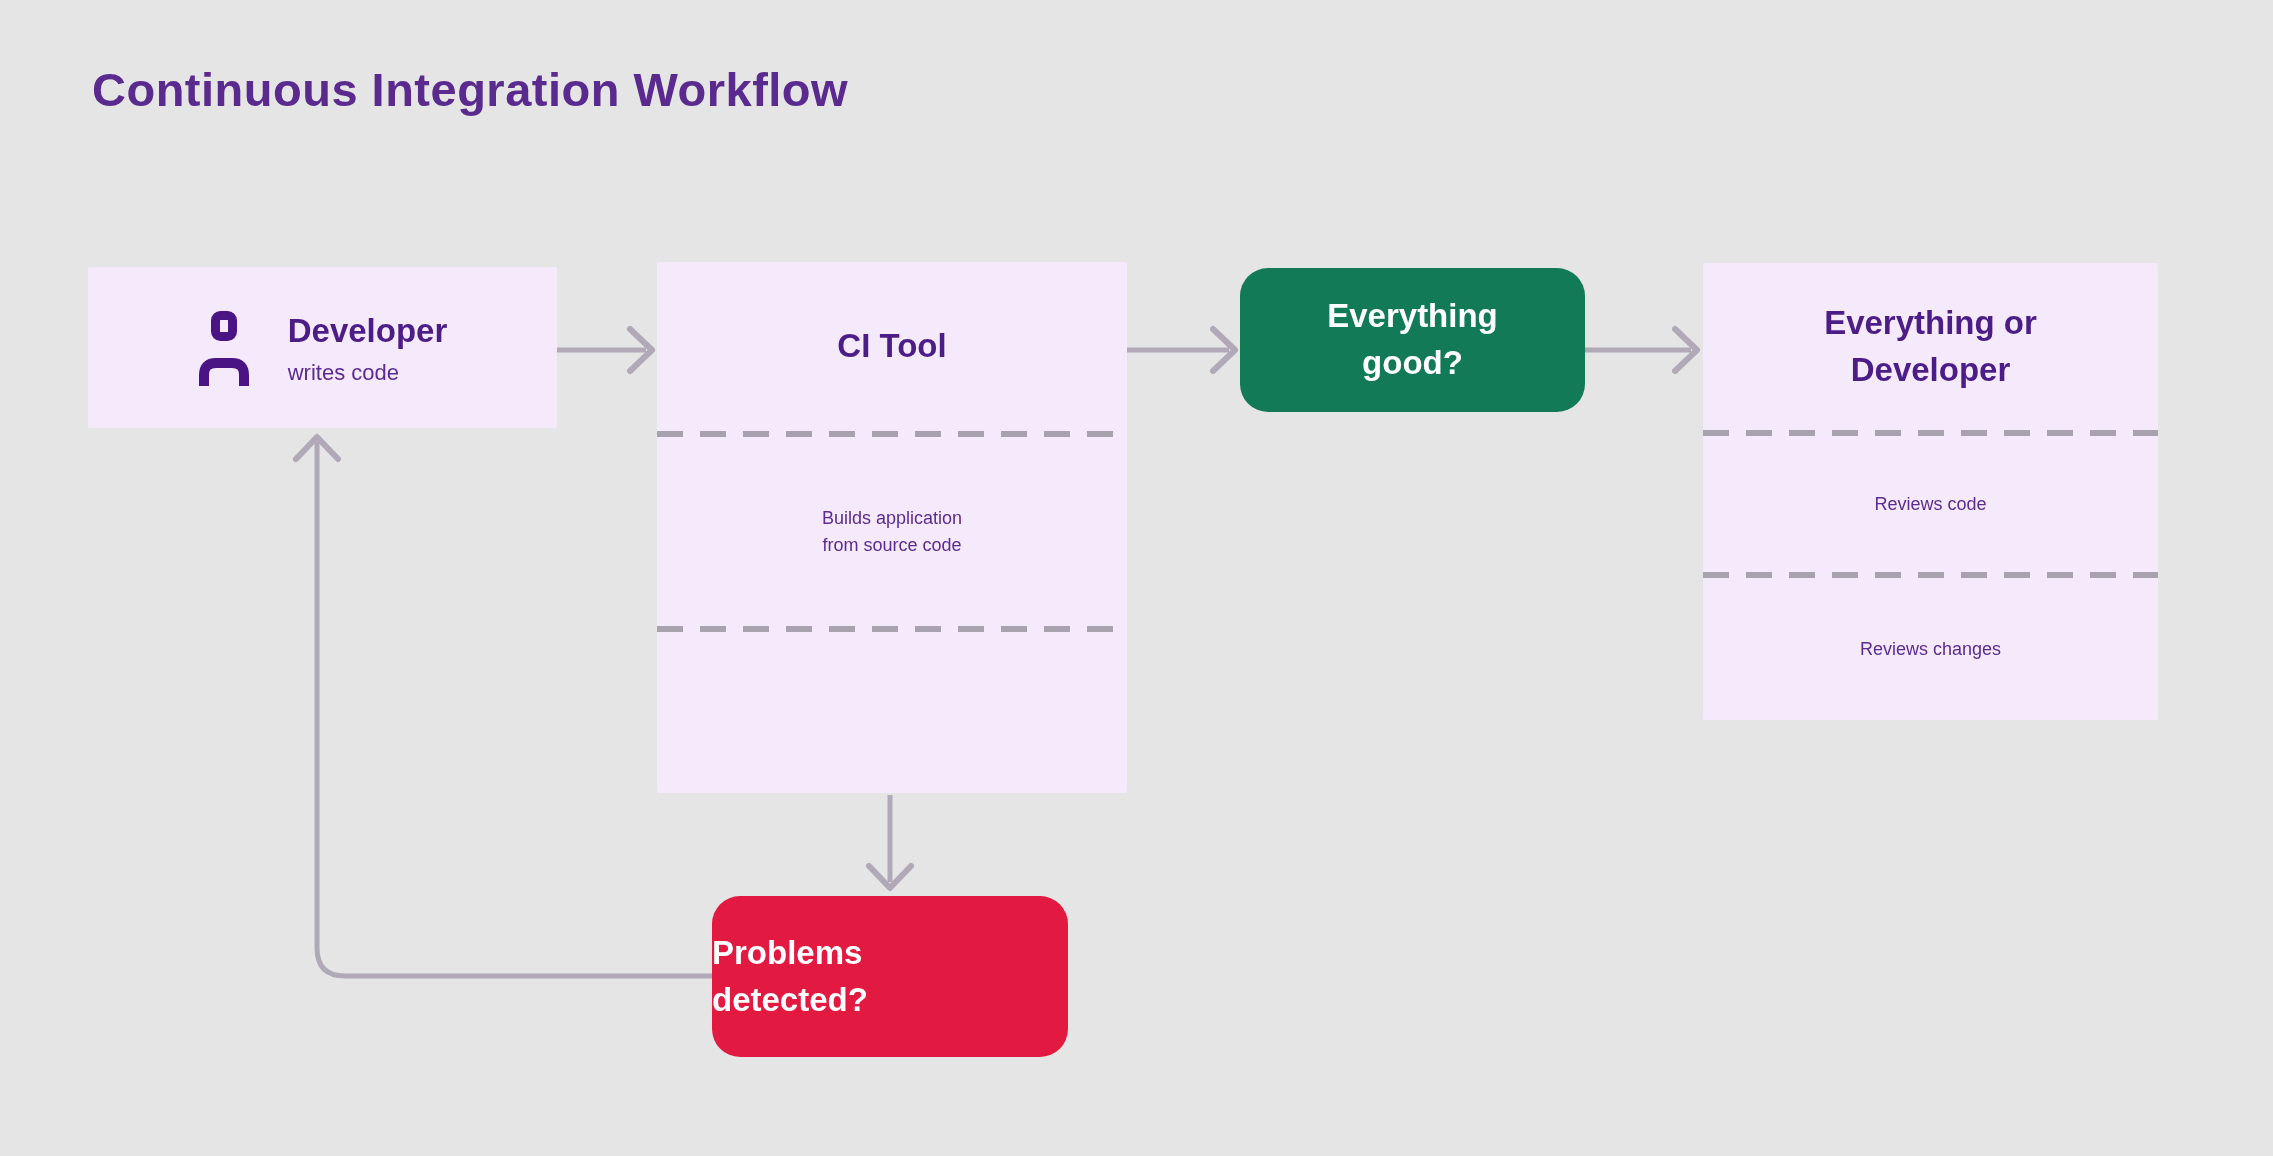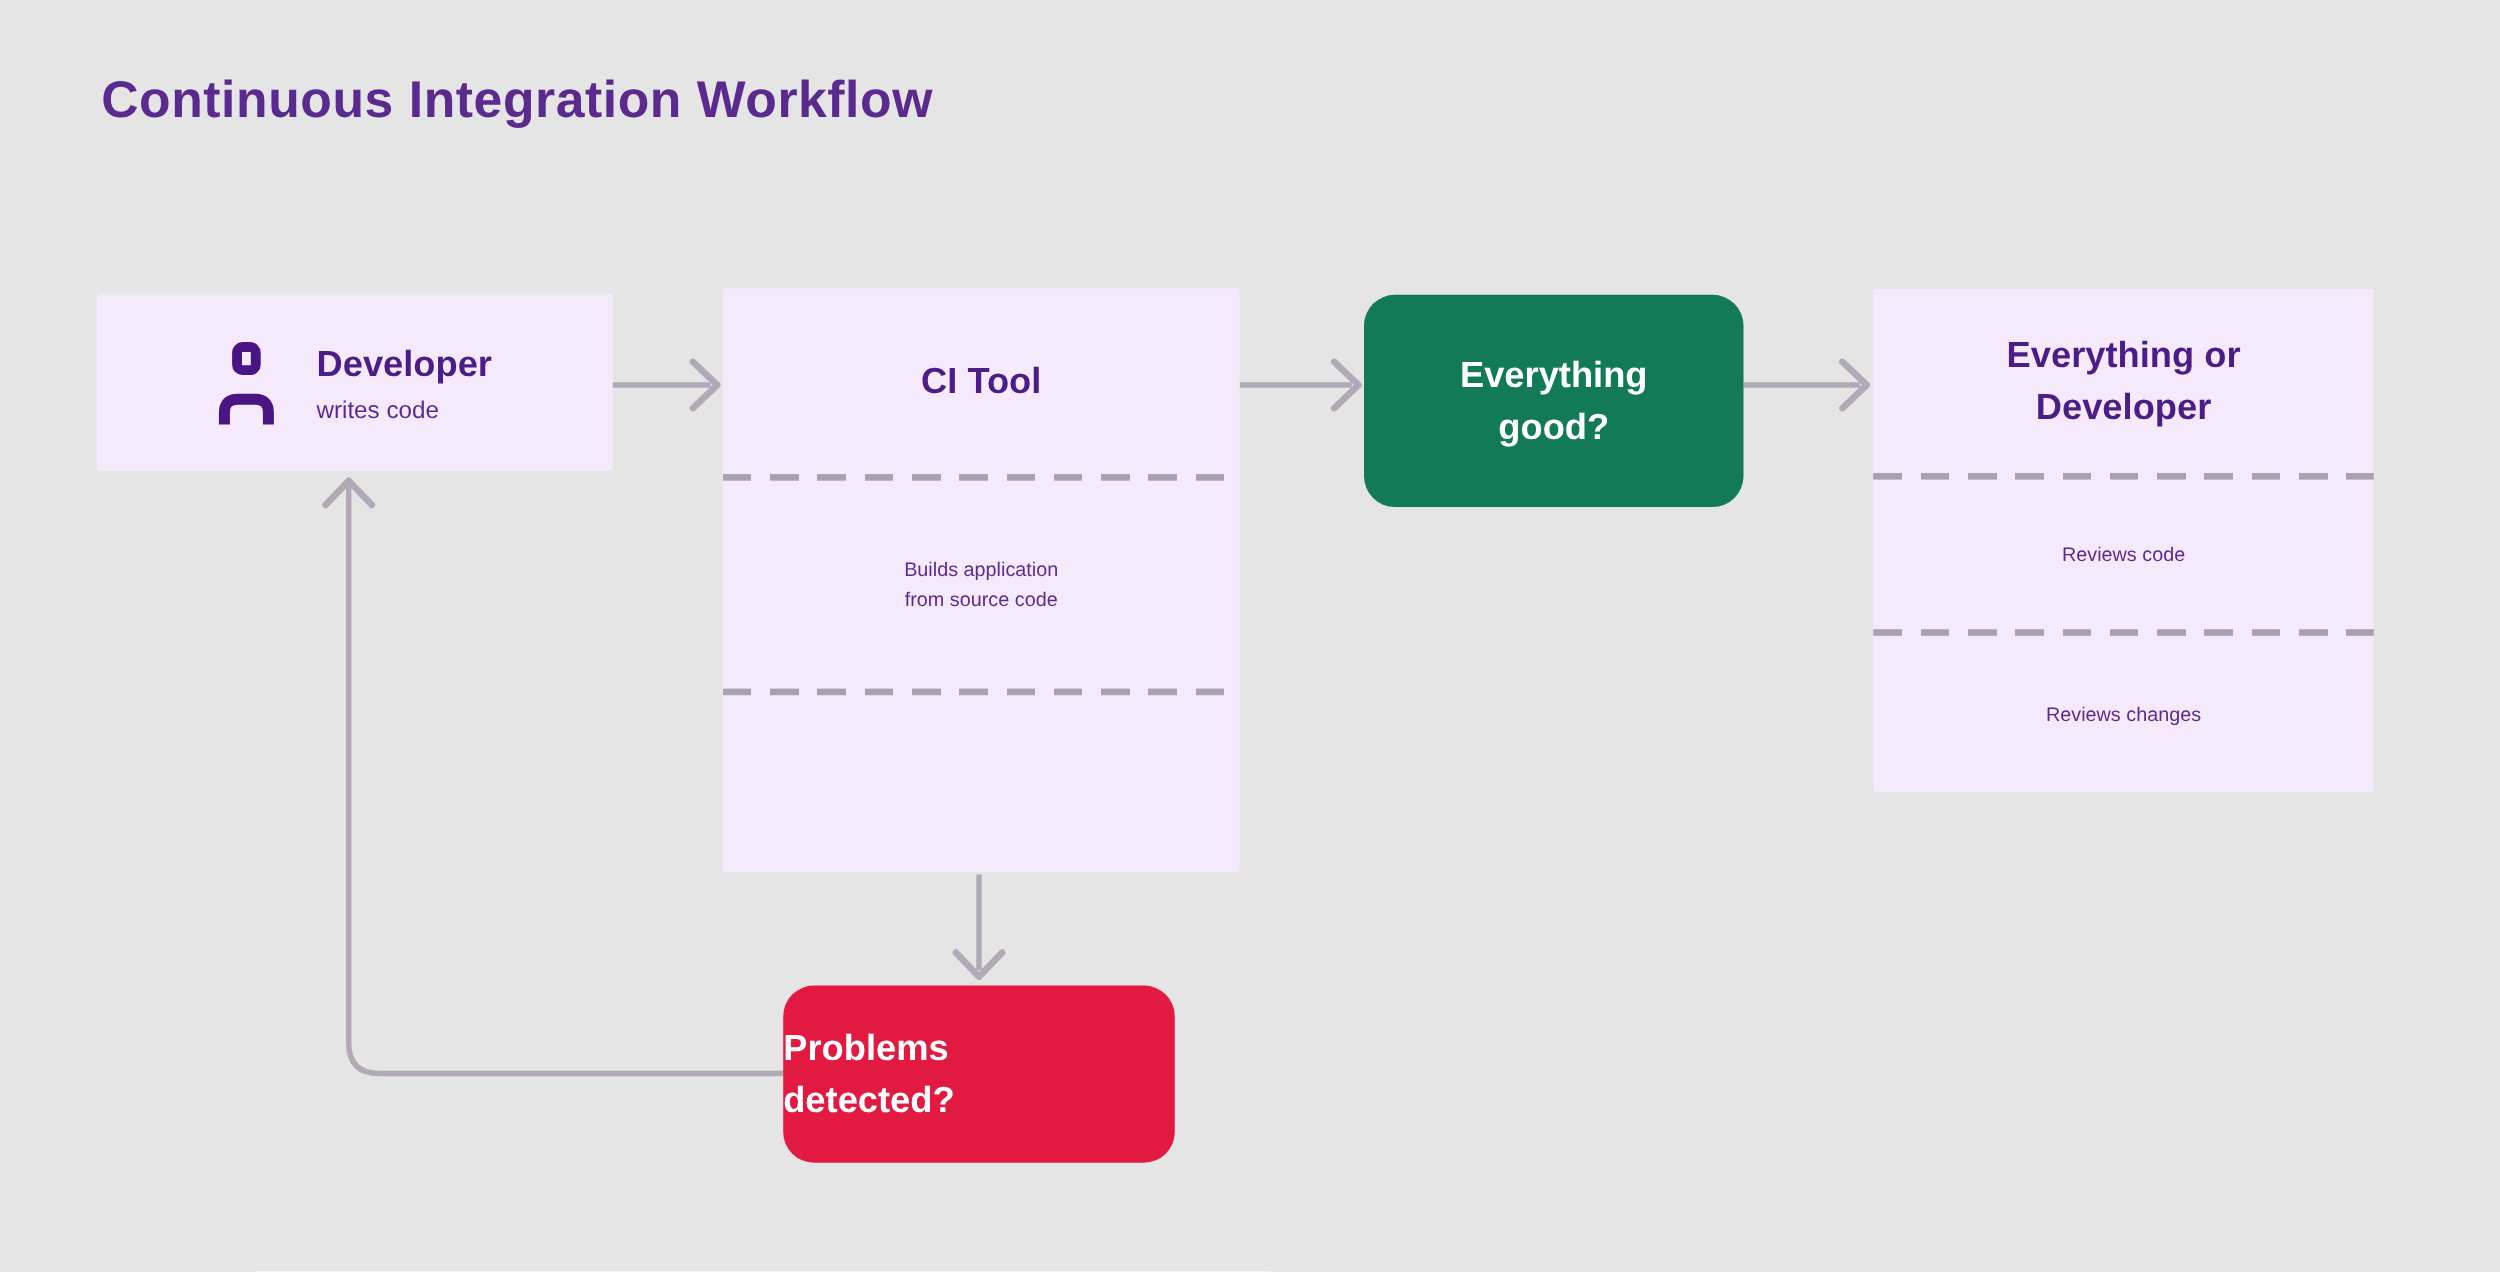--- a/index.html
+++ b/index.html
@@ -88,21 +88,21 @@
     background: repeating-linear-gradient(90deg, #A8A1AE 0 26px, transparent 26px 43px);
   }
   .step-line {
     font-size: 18px;
     font-weight: 400;
     color: #5C2B90;
     line-height: 1.45;
     text-align: center;
   }
   .node-green {
-    left: 1240px; top: 268px; width: 345px; height: 193px;
+    left: 1240px; top: 268px; width: 345px; height: 144px;
     background: #12795A;
     background: #127A56;
     display: flex; flex-direction: column;
     align-items: center; justify-content: center;
     border-radius: 28px;
   }
   .node-green .label-line, .node-red .label-line {
     color: #ffffff;
     font-size: 33px;
     font-weight: 700;

